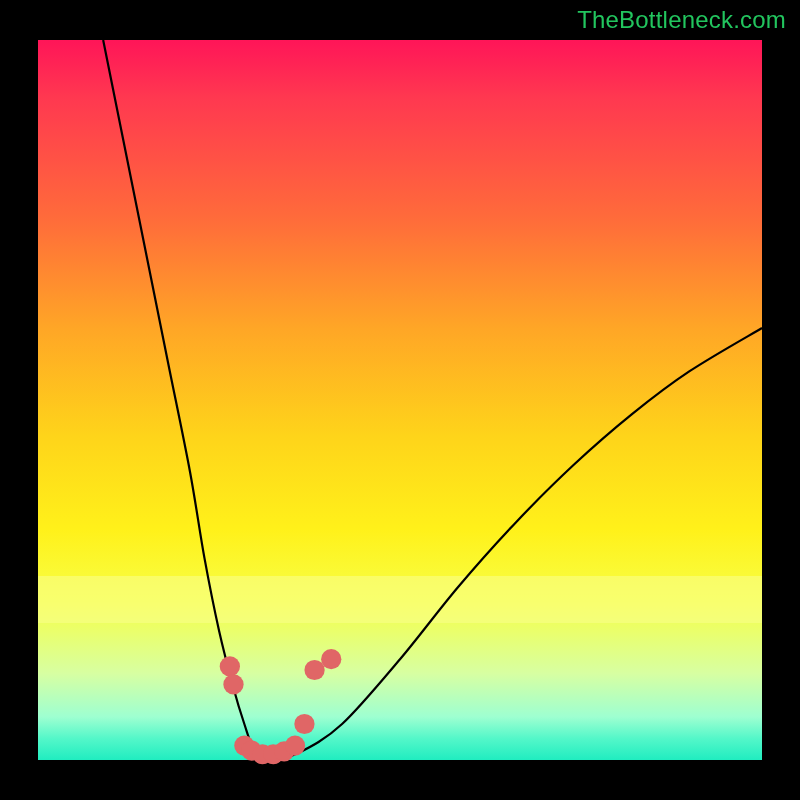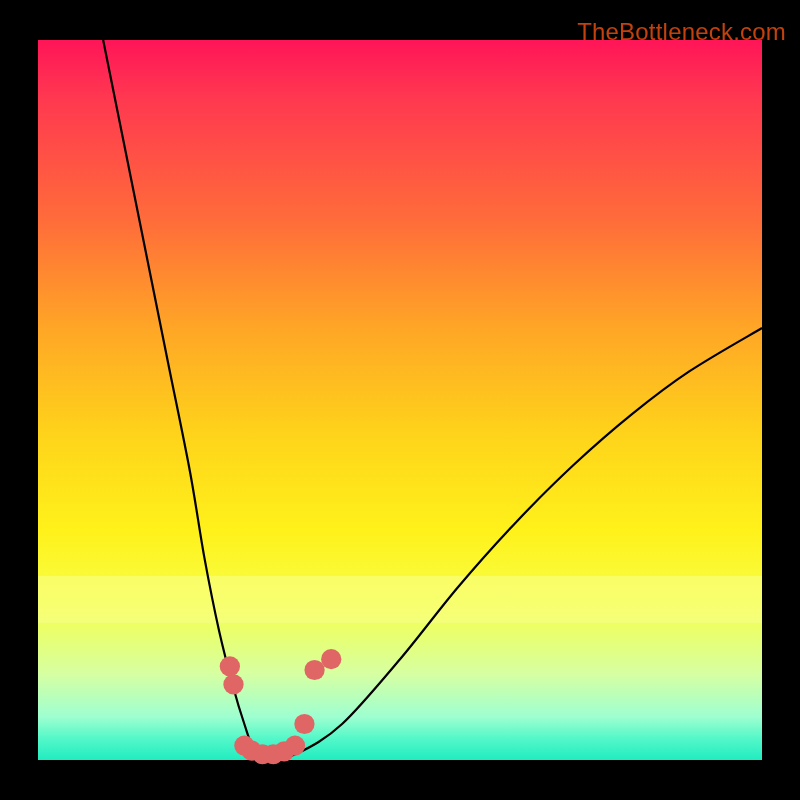--- a/index.html
+++ b/index.html
@@ -14,26 +14,25 @@
   .outer {
     position: relative;
     width: 800px;
     height: 800px;
     background: #000;
   }
   .watermark {
     position: absolute;
     top: 6px;
     right: 14px;
-    color: #c2410c;
+    color: #22c55e;
     font-size: 24px;
     font-weight: 500;
     letter-spacing: 0.2px;
     user-select: none;
-    margin-top: 12px;
   }
   .plot-area {
     position: absolute;
     left: 38px;
     top: 40px;
     width: 724px;
     height: 720px;
     background: linear-gradient(
       to bottom,
       #ff1558 0%,

